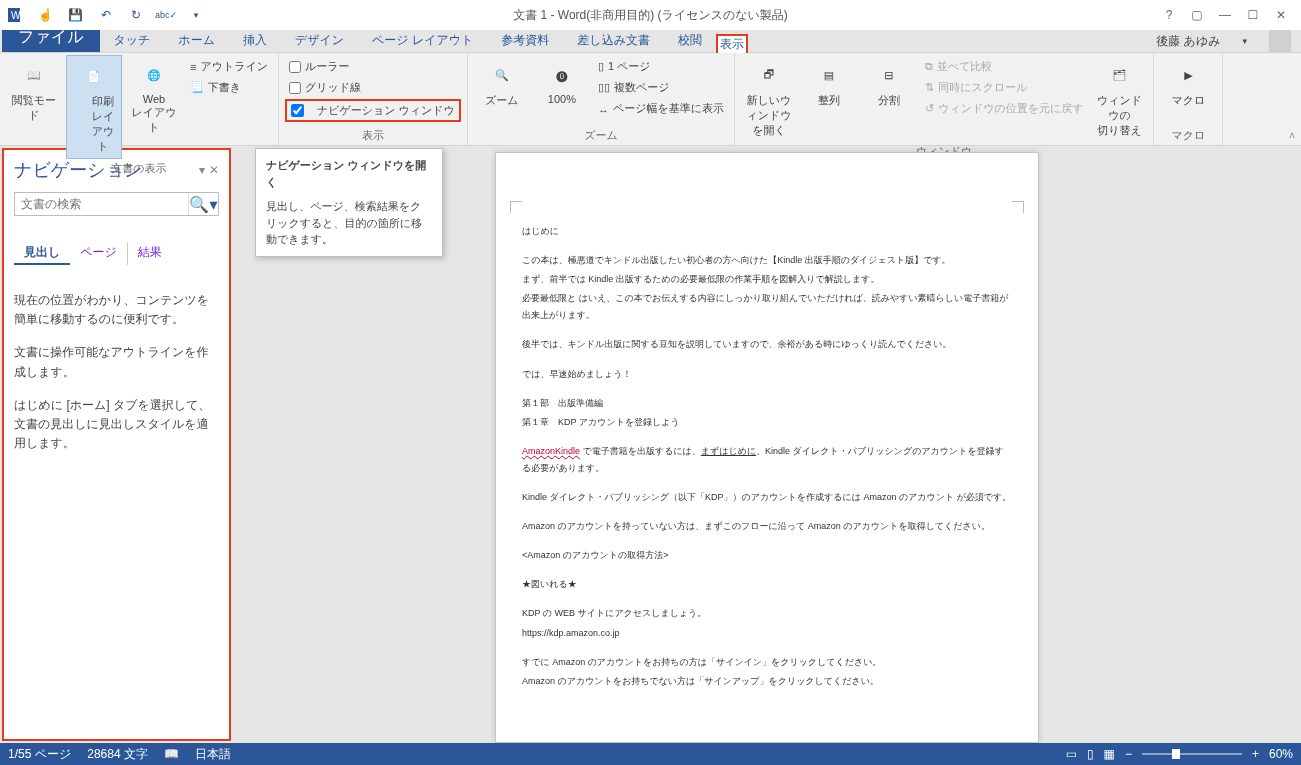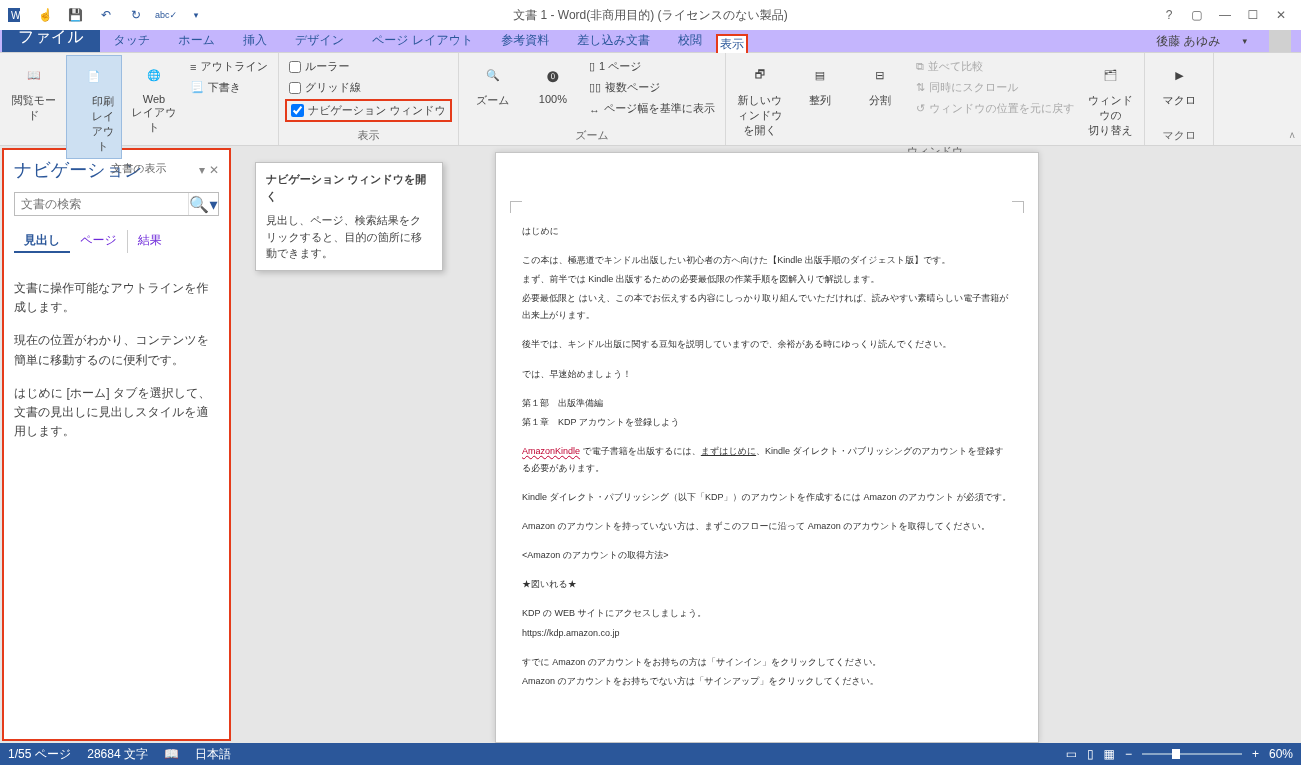--- a/index.html
+++ b/index.html
@@ -9,55 +9,55 @@
 .titlebar { height: 30px; background: #fff; display: flex; align-items: center; font-size: 12px; color: #444; position: relative; }
 .titlebar .qat { display: flex; align-items: center; gap: 6px; padding-left: 4px; }
 .titlebar .qat-item { width: 24px; height: 24px; display: flex; align-items: center; justify-content: center; color: #2b579a; }
 .titlebar .title-text { position: absolute; left: 50%; transform: translateX(-50%); color: #555; }
 .titlebar .win-controls { margin-left: auto; display: flex; align-items: center; gap: 4px; padding-right: 8px; }
 .titlebar .win-controls span { width: 24px; height: 20px; display: flex; align-items: center; justify-content: center; color: #666; }
 .user-box { display: flex; align-items: center; gap: 22px; margin-right: 10px; font-size: 12px; color: #444; }
 .avatar { width: 22px; height: 22px; background: #d0d0d0; }
 
 
-.tabs { height: 23px; background: #c4b5fd; display: flex; align-items: flex-end; padding-left: 2px; border-bottom: 1px solid #d4d4d4; }
+.tabs { height: 23px; background: #e5e5e5; display: flex; align-items: flex-end; padding-left: 2px; border-bottom: 1px solid #d4d4d4; }
 .tab { padding: 3px 14px; font-size: 12px; color: #2b579a; cursor: pointer; margin-top: 13px; }
 .file-tab { background: #2b579a; color: #fff; padding: 4px 16px; }
 .tab.active { border: 2px solid #e53b1a; border-bottom: 0; background: #fff; position: relative; top: 1px; }
 .tabs .spacer { flex: 1; }
 
 
 .ribbon { height: 93px; background: #f1f1f1; display: flex; border-bottom: 1px solid #d4d4d4; font-size: 11px; color: #444; position: relative; }
 .group { display: flex; flex-direction: column; border-right: 1px solid #d8d8d8; padding: 2px 6px 0; }
 .group-body { flex: 1; display: flex; align-items: flex-start; gap: 4px; }
 .group-label { text-align: center; font-size: 11px; color: #666; padding: 2px 0; }
 .big-btn { display: flex; flex-direction: column; align-items: center; width: 56px; padding: 4px 2px; text-align: center; gap: 2px; }
 .big-btn .ico { width: 32px; height: 32px; display: flex; align-items: center; justify-content: center; }
 .big-btn.sel { background: #cde0f2; border: 1px solid #9bbce0; }
 .chk-row { display: flex; align-items: center; gap: 4px; padding: 2px 4px; }
 .chk-row input { width: 12px; height: 12px; }
-.nav-check-box { border: 2px solid #e53b1a; padding: 2px 4px; display: flex; align-items: center; gap: 4px; }
+.nav-check-box { border: 2px solid #e53b1a; padding: 2px 4px; display: flex; align-items: center; gap: 13px; }
 .collapse-caret { position: absolute; right: 6px; bottom: 4px; color: #888; font-size: 10px; }
 
 
 .workarea { flex: 1; display: flex; background: #e6e6e6; overflow: hidden; }
 .navpane { width: 229px; background: #fff; border: 2px solid #e53b1a; margin: 2px; display: flex; flex-direction: column; padding: 8px 10px; }
 .navpane h2 { font-size: 18px; color: #2b579a; font-weight: normal; }
 .nav-header { display: flex; align-items: center; justify-content: space-between; }
 .nav-header .closers { color: #888; font-size: 12px; display: flex; gap: 4px; }
 .search-input { margin-top: 10px; display: flex; border: 1px solid #bcbcbc; height: 24px; }
 .search-input input { flex: 1; border: 0; padding: 0 6px; font-size: 12px; }
 .search-btn { width: 30px; display: flex; align-items: center; justify-content: center; color: #2b579a; border-left: 1px solid #e0e0e0; }
-.nav-tabs { display: flex; gap: 0; margin-top: 14px; font-size: 12px; }
+.nav-tabs { display: flex; gap: 0; margin-top: 26px; font-size: 12px; }
 .nav-tab { padding: 2px 10px; color: #6d28d9; border-right: 1px solid #ccc; }
 .nav-tab.active { color: #2b579a; border-bottom: 2px solid #2b579a; font-weight: bold; border-right: 0; }
 .nav-body { margin-top: 26px; font-size: 12px; color: #444; line-height: 1.6; }
 .nav-body p { margin-bottom: 14px; }
 
-.tooltip { position: absolute; left: 255px; top: 162px; width: 188px; background: #fff; border: 1px solid #c0c0c0; box-shadow: 2px 2px 6px rgba(0,0,0,.2); padding: 8px 10px; font-size: 11px; color: #444; line-height: 1.5; z-index: 10; }
+.tooltip { position: absolute; left: 255px; top: 148px; width: 188px; background: #fff; border: 1px solid #c0c0c0; box-shadow: 2px 2px 6px rgba(0,0,0,.2); padding: 8px 10px; font-size: 11px; color: #444; line-height: 1.5; z-index: 10; }
 .tooltip .tt-title { font-weight: bold; margin-bottom: 4px; }
 
 .page-canvas { flex: 1; display: flex; justify-content: center; overflow: hidden; padding-top: 6px; }
 .page { width: 544px; background: #fff; border: 1px solid #c5c5c5; box-shadow: 0 0 6px rgba(0,0,0,.15); padding: 70px 26px 20px; font-size: 9px; line-height: 1.9; color: #333; position: relative; }
 .page .corner { position: absolute; border: 1px solid #bbb; width: 12px; height: 12px; }
 .page .tl { top: 48px; left: 14px; border-right: 0; border-bottom: 0; }
 .page .tr { top: 48px; right: 14px; border-left: 0; border-bottom: 0; }
 .page p { margin-bottom: 2px; }
 .page .sp { height: 10px; }
 .page .u { text-decoration: underline; }
@@ -261,22 +261,22 @@
     <div class="search-input">
       <input placeholder="文書の検索" style="">
       <div class="search-btn">🔍▾</div>
     </div>
     <div class="nav-tabs">
       <div class="nav-tab active">見出し</div>
       <div class="nav-tab">ページ</div>
       <div class="nav-tab" style="border-right:0;">結果</div>
     </div>
     <div class="nav-body">
+      <p>現在の位置がわかり、コンテンツを簡単に移動するのに便利です。</p>
       <p>文書に操作可能なアウトラインを作成します。</p>
-      <p>現在の位置がわかり、コンテンツを簡単に移動するのに便利です。</p>
       <p>はじめに [ホーム] タブを選択して、文書の見出しに見出しスタイルを適用します。</p>
     </div>
   </div>
 
   <div class="tooltip">
     <div class="tt-title">ナビゲーション ウィンドウを開く</div>
     <div style="margin-top:8px;">見出し、ページ、検索結果をクリックすると、目的の箇所に移動できます。</div>
   </div>
 
   <div class="page-canvas">

